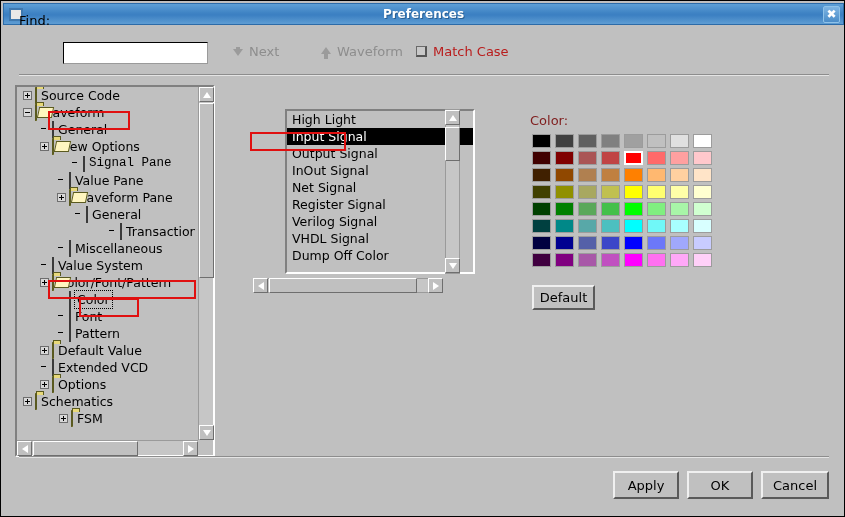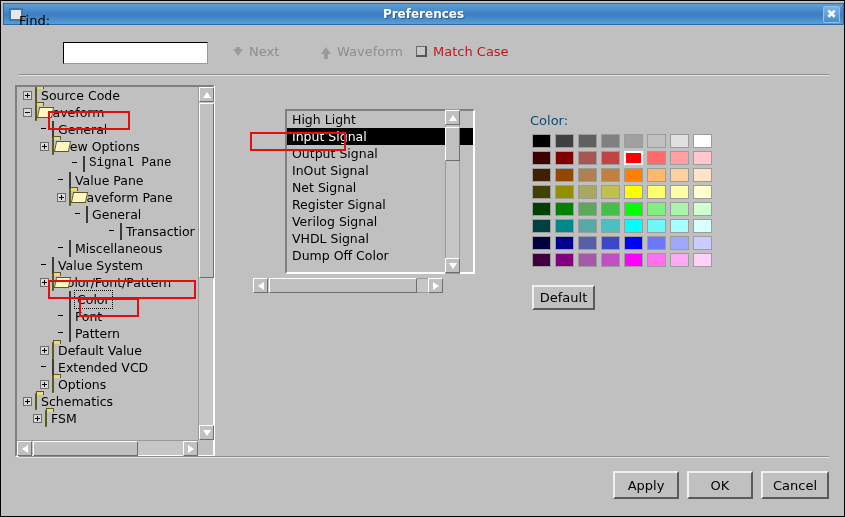--- a/index.html
+++ b/index.html
@@ -252,21 +252,21 @@
   .list-sb-h {
     position: absolute; left: 252px; top: 277px;
     width: 190px; height: 15px;
     background: #c6c6c6;
     border: 1px solid #9a9a9a;
   }
 
   
   .color-label {
     position: absolute; left: 529px; top: 112px;
-    font-size: 13px; color: #0c4a6e;
+    font-size: 13px; color: #7f1d1d;
   }
   .palette {
     position: absolute; left: 529px; top: 131px;
     display: grid;
     grid-template-columns: repeat(8, 23px);
     grid-template-rows: repeat(8, 17px);
     gap: 0px;
   }
   .swatch-cell {
     width: 23px; height: 17px;
@@ -425,21 +425,21 @@
         <div class="tree-row" style="padding-left: 23px;">
           <span class="expander plus"></span>
           <span class="ico"><span class="folder"></span></span>
           <span class="lbl">Options</span>
         </div>
         <div class="tree-row" style="padding-left: 6px;">
           <span class="expander plus"></span>
           <span class="ico"><span class="folder"></span></span>
           <span class="lbl">Schematics</span>
         </div>
-        <div class="tree-row" style="padding-left: 16px;">
+        <div class="tree-row" style="padding-left: 16px; margin-left: 26px;">
           <span class="expander plus"></span>
           <span class="ico"><span class="folder"></span></span>
           <span class="lbl">FSM</span>
         </div>
       </div>
 
     <div class="sb-v">
       <div class="sb-btn" style="top:0;left:0;">
         <span class="tri tri-up"></span>
       </div>

